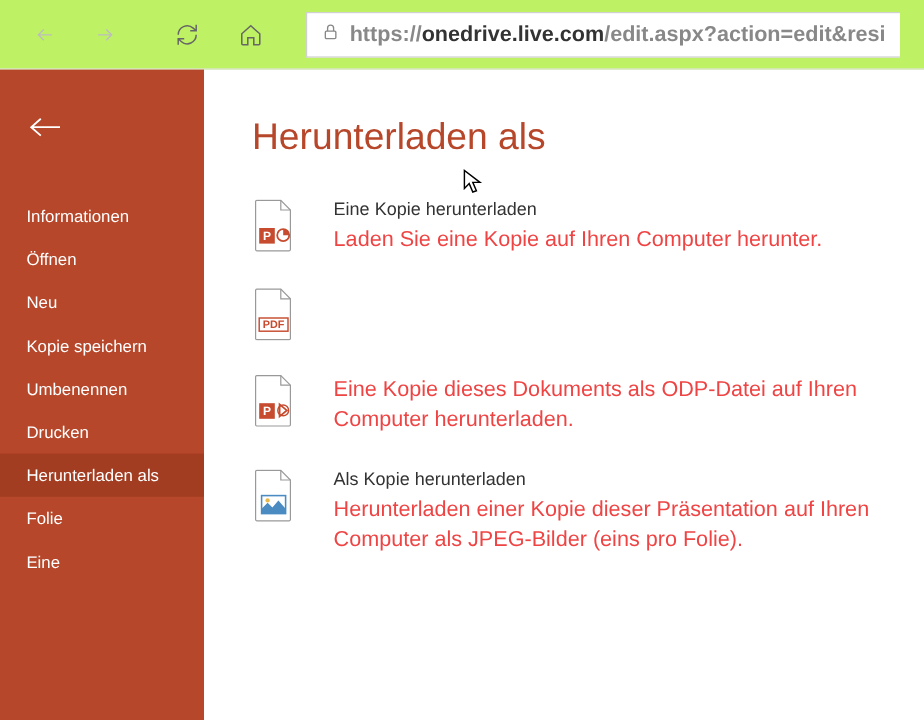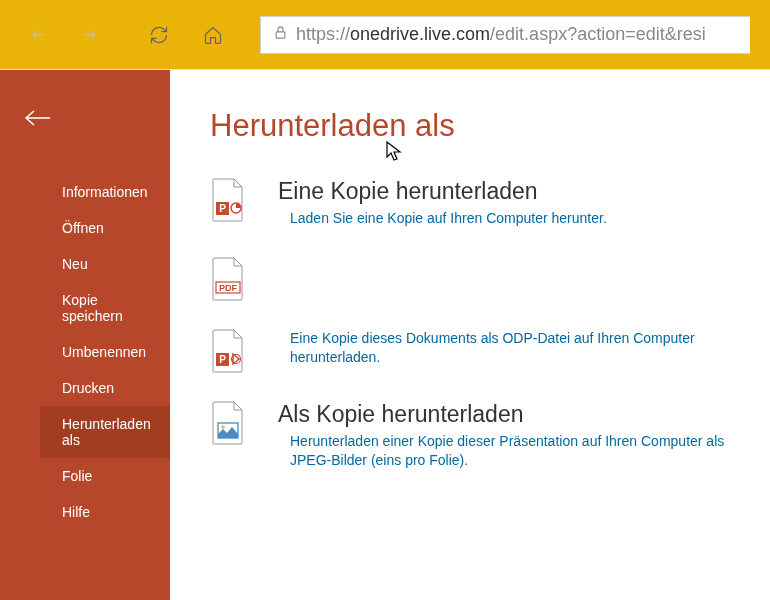--- a/index.html
+++ b/index.html
@@ -4,26 +4,27 @@
   <style>
     * { margin: 0; padding: 0; box-sizing: border-box; }
     body {
       font-family: "Segoe UI", Arial, sans-serif;
       width: 770px;
       height: 600px;
       overflow: hidden;
       background: #fff;
     }
     .browser-bar {
-      height: 70px;
-      background: #eab308;
+      height: 58px;
+      background: #bef264;
       display: flex;
       align-items: center;
       padding: 0 20px;
       border-bottom: 1px solid #e1e1e1;
+      font-weight: bold;
     }
     .nav-btn {
       width: 38px;
       height: 38px;
       display: flex;
       align-items: center;
       justify-content: center;
       color: #666;
       margin-right: 12px;
     }
@@ -59,21 +60,20 @@
       width: 32px;
       height: 32px;
       margin-left: 22px;
       margin-bottom: 30px;
       color: #fff;
     }
     .sidebar-item {
       padding: 10px 22px;
       font-size: 14px;
       cursor: pointer;
-      margin-left: 40px;
     }
     .sidebar-item.active {
       background: #a33d22;
     }
     .sidebar-items { padding-top: 4px; }
     .main {
       flex: 1;
       padding: 38px 30px 20px 40px;
     }
     .page-title {
@@ -91,29 +91,28 @@
     .option-icon {
       width: 36px;
       height: 44px;
       margin-right: 32px;
       flex-shrink: 0;
     }
     .option-text {
       flex: 1;
     }
     .option-title {
-      font-size: 23px;
+      font-size: 15px;
       color: #333;
       margin-bottom: 4px;
     }
     .option-desc {
-      font-size: 14px;
-      color: #0369a1;
+      font-size: 18px;
+      color: #ef4444;
       line-height: 1.4;
-      margin-left: 12px;
     }
     .cursor {
       position: absolute;
       left: 385px;
       top: 140px;
       pointer-events: none;
     }
   </style>
 </head>
 <body>
@@ -160,21 +159,21 @@
     </div>
     <div class="sidebar-items">
       <div class="sidebar-item">Informationen</div>
       <div class="sidebar-item">Öffnen</div>
       <div class="sidebar-item">Neu</div>
       <div class="sidebar-item">Kopie speichern</div>
       <div class="sidebar-item">Umbenennen</div>
       <div class="sidebar-item">Drucken</div>
       <div class="sidebar-item active">Herunterladen als</div>
       <div class="sidebar-item">Folie</div>
-      <div class="sidebar-item">Hilfe</div>
+      <div class="sidebar-item">Eine</div>
     </div>
   </div>
 
   <div class="main">
     <h1 class="page-title">Herunterladen als</h1>
 
     <div class="option-row">
       <div class="option-icon">
         <svg width="36" height="44" viewBox="0 0 36 44">
             <path d="M4 1h20l8 8v33a1 1 0 0 1-1 1H4a1 1 0 0 1-1-1V2a1 1 0 0 1 1-1z" fill="#fff" stroke="#999" stroke-width="1"></path>

